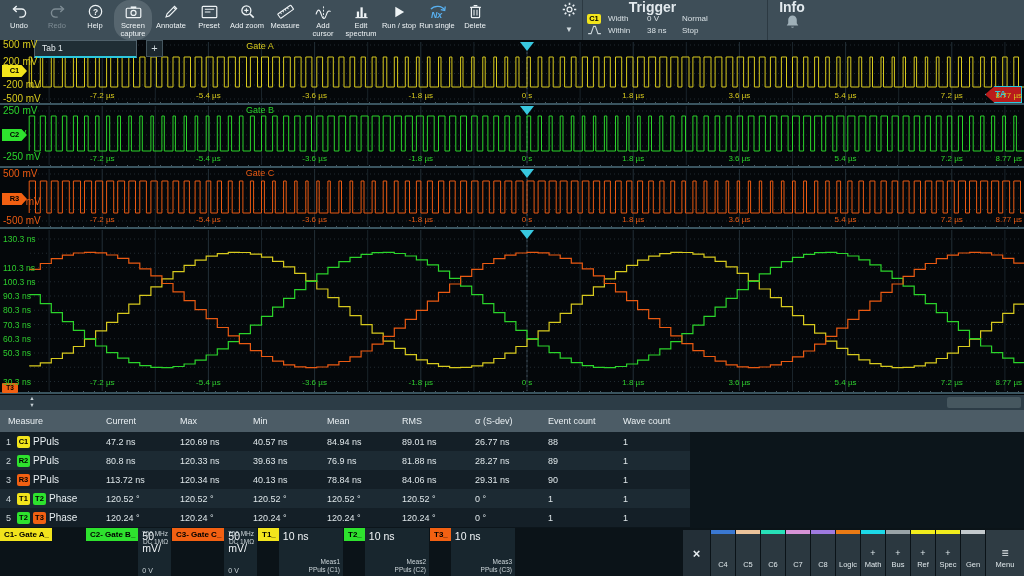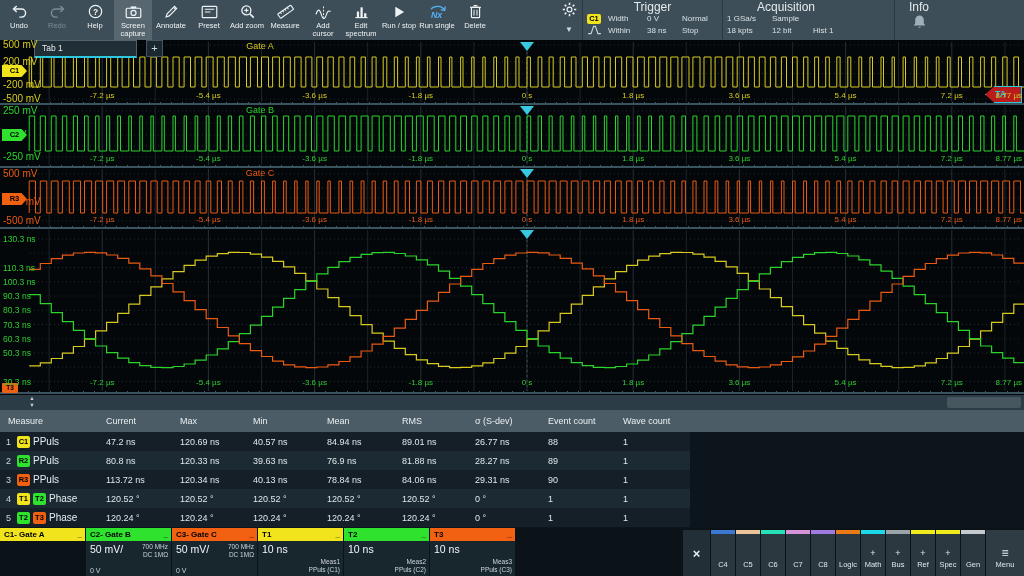--- a/index.html
+++ b/index.html
@@ -3,30 +3,30 @@
 <meta charset="utf-8">
 <style>
   html,body{margin:0;padding:0;background:#000;}
   #root{position:relative;width:1024px;height:576px;overflow:hidden;
         font-family:"Liberation Sans",sans-serif;background:#0b1318;color:#e7edf0;}
   
   #toolbar{position:absolute;left:0;top:0;width:1024px;height:40px;background:#3e4e58;display:flex;}
   #tb-left{display:flex;height:40px;}
   .tb-btn{width:38px;height:40px;display:flex;flex-direction:column;align-items:center;justify-content:flex-start;
           color:#eef3f5;cursor:default;}
-  .tb-btn.active{background:#57666f;}
+  .tb-btn.active{background:#57666f;border-radius:16px;}
   .tb-btn.disabled{color:#7e8c94;}
   .tb-ic{height:19px;display:flex;align-items:center;justify-content:center;margin-top:2px;}
   .tb-lb{font-size:7.5px;line-height:8px;text-align:center;white-space:pre-line;margin-top:1px;}
   #tb-spacer{width:62px;}
   .gearcol{width:26px;display:flex;flex-direction:column;align-items:center;justify-content:space-around;padding:2px 0;}
   .gearbtn{height:17px;display:flex;align-items:center;justify-content:center;color:#e7edf0;}
   .chev{font-size:8px;color:#cfd8dc;}
   .sect{border-left:1px solid #2c3942;padding:1px 4px 0 4px;display:flex;flex-direction:column;align-items:center;}
-  .sect-h{font-size:12px;color:#e3eaee;text-align:center;line-height:12px;}
+  .sect-h{font-size:14px;color:#e3eaee;text-align:center;line-height:12px;font-weight:bold;}
   .sgrid{display:grid;font-size:8px;color:#d8e0e4;line-height:12px;column-gap:3px;}
   .tgrid{grid-template-columns:18px 36px 32px 36px;}
   .hgrid{grid-template-columns:58px;text-align:center;}
   .agrid{grid-template-columns:42px 38px 32px;}
   .srcbadge{background:#f2e41c;color:#000;font-size:7.5px;font-weight:bold;width:14px;height:10px;
             border-radius:2px;text-align:center;line-height:10px;margin-top:1px;}
   #brand{flex:1;background:#0a0f12;display:flex;align-items:center;justify-content:flex-end;gap:5px;padding-right:3px;}
   .lxi{font-style:italic;font-weight:bold;font-size:10px;color:#e8eef0;}
   
   #scope{position:absolute;left:0;top:40px;width:1024px;height:355px;background:#04070a;}
@@ -59,21 +59,21 @@
   .mt-row.odd{background:#141f27;}
   .mt-row.even{background:#1c2a33;}
   .mt-cell{font-size:9px;color:#dfe7ea;padding-left:8px;white-space:nowrap;}
   .mt-src{display:flex;align-items:center;gap:3px;padding-left:6px;}
   .mt-num{font-size:9px;color:#cfd8dc;width:8px;}
   .mbadge{width:13px;height:12px;border-radius:2px;color:#000;font-size:7.5px;font-weight:bold;
           text-align:center;line-height:12px;}
   .mt-name{font-size:10px;color:#e6edf0;}
   
   #sigbar{position:absolute;left:0;top:528px;height:48px;display:flex;gap:1px;background:#0b1318;}
-  .sb{width:85px;height:48px;display:flex;flex-direction:column;}
+  .sb{width:85px;height:48px;display:flex;flex-direction:row;}
   .sb-h{height:13px;display:flex;justify-content:space-between;align-items:center;color:#000;
         font-size:8px;font-weight:bold;padding:0 3px 0 4px;}
   .sb-min{font-weight:bold;}
   .sb-b{flex:1;background:#18262e;position:relative;}
   .sb-val{position:absolute;left:4px;top:2px;font-size:10.5px;color:#f2f6f8;}
   .sb-info{position:absolute;right:3px;text-align:right;font-size:6.5px;line-height:7.5px;color:#cdd6da;}
   .sb-off{position:absolute;left:4px;bottom:2px;font-size:7px;color:#cdd6da;}
   
   #appbtns{position:absolute;left:683px;top:530px;height:46px;display:flex;gap:1px;}
   .app-x{width:27px;height:46px;background:#232f37;color:#e7edf0;font-size:13px;font-weight:bold;
@@ -241,31 +241,20 @@
         <span class="srcbadge">C1</span>
         <span>Width</span>
         <span>0 V</span>
         <span>Normal</span>
         <span id="slope-ic"><svg viewBox="0 0 16 11" width="15" height="10">
               <path d="M1 9.5 h3.2 L7 1.5 h2 l2.8 8 h3.2" fill="none" stroke="#cfd8dc" stroke-width="1.2"></path>
             </svg></span>
         <span>Within</span>
         <span>38 ns</span>
         <span>Stop</span>
-      </div>
-    </div>
-    <div class="sect">
-      <div class="sect-h">Acquisition</div>
-      <div class="sgrid agrid">
-        <span>1 GSa/s</span>
-        <span>Sample</span>
-        <span></span>
-        <span>18 kpts</span>
-        <span>12 bit</span>
-        <span>Hist 1</span>
       </div>
     </div>
     <div class="sect" style="width:40px;margin-left:45px;">
       <div class="sect-h">Info</div>
       <div id="bell-ic" style="margin-top:1px;color:#9fb0b8;"><svg viewBox="0 0 14 16" width="13" height="15">
             <path d="M7 1.6 a4.6 4.6 0 0 1 4.6 4.6 v3.6 l1.6 2.6 H0.8 l1.6 -2.6 V6.2 A4.6 4.6 0 0 1 7 1.6 Z" fill="currentColor"></path>
             <path d="M5.4 13.6 a1.7 1.7 0 0 0 3.2 0 Z" fill="currentColor"></path>
           </svg></div>
     </div>
   </div>

